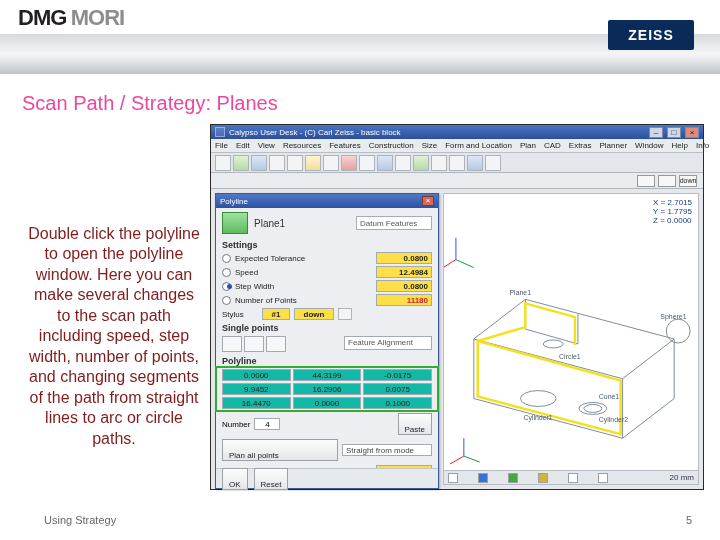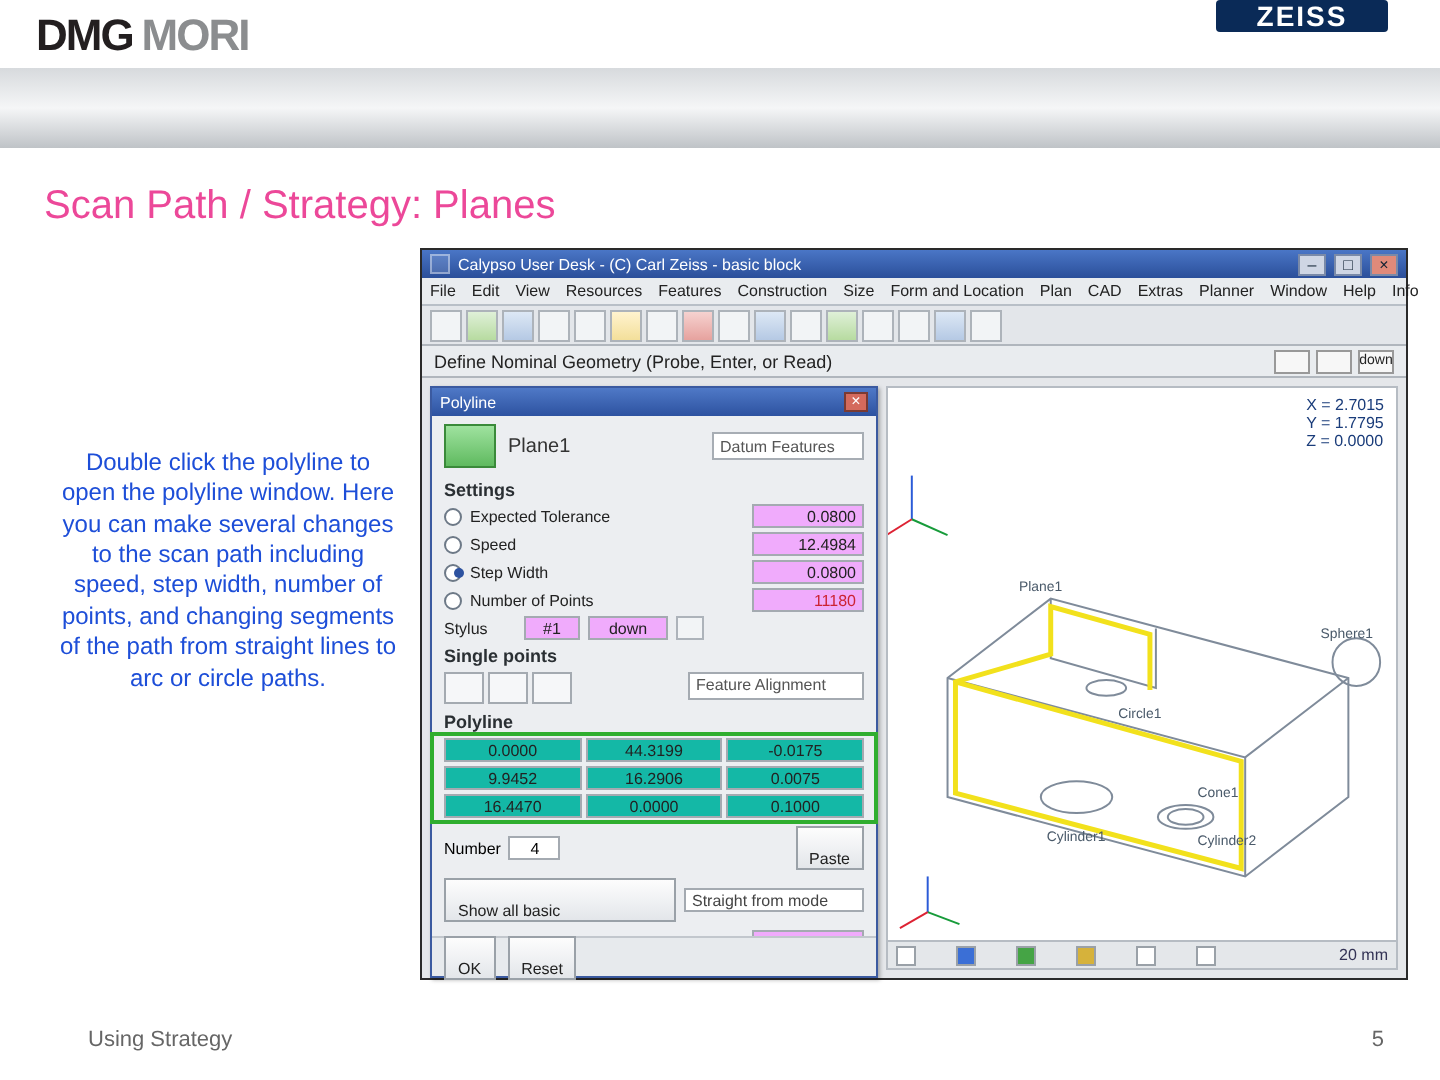--- a/index.html
+++ b/index.html
@@ -6,30 +6,30 @@
   body { width: 720px; height: 540px; font-family: Arial, sans-serif; background: #fff; position: relative; overflow: hidden; }
 
   
   .header { height: 74px; position: relative; text-decoration: underline; }
   .header-grad { position: absolute; left: 0; right: 0; top: 34px; height: 40px;
     background: linear-gradient(#d7dadd 0%, #f5f6f7 50%, #bfc3c7 100%); }
   .dmg-logo { position: absolute; left: 18px; top: 8px; font-family: Arial, sans-serif; font-weight: 900; line-height: 0.9; }
   .dmg-line1 span.dmg { color: #231f20; font-size: 22px; letter-spacing: -1px; }
   .dmg-line1 span.mori { color: #8b8d8f; font-size: 22px; letter-spacing: -1px; }
   .dmg-line2 { color: #0c3f6b; font-size: 22px; letter-spacing: 2px; font-weight: 900; }
-  .zeiss-badge { position: absolute; right: 26px; top: 0; width: 86px; height: 16px;
+  .zeiss-badge { position: absolute; right: 26px; top: 20px; width: 86px; height: 30px;
     background: #0a2a57; color: #fff; display: flex; align-items: center; justify-content: center;
     font-weight: 700; font-size: 14px; border-radius: 2px; letter-spacing: 1px; }
 
   
   .slide-title { position: absolute; left: 22px; top: 92px; font-size: 20px; color: #ec4899; }
 
   
   .body-text { position: absolute; left: 28px; top: 224px; width: 172px;
-    font-size: 12px; line-height: 1.28; text-align: center; color: #1d4ed8; }
+    font-size: 16px; line-height: 1.28; text-align: center; color: #7f1d1d; }
 
   
   .footer-left { position: absolute; left: 44px; bottom: 14px; font-size: 11px; color: #666; }
   .footer-right { position: absolute; right: 28px; bottom: 14px; font-size: 11px; color: #666; }
 
   
   
   
   .app { position: absolute; left: 210px; top: 124px; width: 494px; height: 366px;
     border: 1px solid #2a2a2a; font-size: 9px; background: #e5e7ea; }
@@ -80,22 +80,22 @@
   .dlg-head .lbl { font-size: 10px; color: #333; }
   .dlg-head .df { margin-left: auto; width: 76px; height: 14px; border: 1px solid #a7adb4;
     background: #fff; font-size: 8px; display: flex; align-items: center; padding: 0 3px; color: #555; }
 
   .section { font-size: 9px; font-weight: 700; color: #2a2f33; padding: 2px 6px 1px; }
   .row { display: flex; align-items: center; height: 14px; padding: 0 6px; gap: 4px; }
   .row .rad { width: 9px; height: 9px; border-radius: 50%; border: 1px solid #6d7987; background: #fff; }
   .row .rad.sel::after { content: ""; display: block; width: 5px; height: 5px; border-radius: 50%;
     background: #2d52a0; margin: 1px; }
   .row label { flex: 1; font-size: 8px; color: #222; }
-  .numbox { width: 56px; height: 12px; border: 1px solid #a4aab1; background: #f0abfc;
-    font-size: 8px; text-align: right; padding: 0 3px; color: #222; line-height: 12px; }
+  .numbox { width: 56px; height: 12px; border: 1px solid #a4aab1; background: #fde047;
+    font-size: 8px; text-align: right; padding: 0 3px; color: #222; line-height: 12px; font-weight: bold; }
   .numbox.red { color: #c23; }
 
   .sp-icons { display: flex; gap: 2px; padding: 2px 6px; }
   .sp-icons .i { width: 20px; height: 16px; border: 1px solid #a4aab1; background: #f6f7f9; }
   .sp-icons .fa { margin-left: auto; width: 88px; height: 14px; border: 1px solid #a4aab1;
     background: #fff; font-size: 8px; line-height: 12px; padding: 0 3px; color: #555; }
 
   .grid3 { display: grid; grid-template-columns: repeat(3, 1fr); gap: 2px; padding: 2px 6px; }
   .cell { height: 12px; border: 1px solid #a4aab1; background: #14b8a6;
     font-size: 8px; text-align: center; line-height: 12px; color: #222; }
@@ -186,21 +186,20 @@
     <span class="tbtn b"></span>
     <span class="tbtn"></span>
     <span class="tbtn g"></span>
     <span class="tbtn"></span>
     <span class="tbtn"></span>
     <span class="tbtn b"></span>
     <span class="tbtn"></span>
   </div>
 
   <div class="define-bar">
-    <span>Define Nominal Geometry (Probe, Enter, or Read)</span>
     <span class="mode-pill">
       <span class="p"></span>
       <span class="p"></span>
       <span class="p">down</span>
     </span>
   </div>
 
   <div class="content">
 
     <div class="dlg">
@@ -265,21 +264,21 @@
       </div>
 
       <div class="num-paste">
         <span>Number</span>
         <span class="spin">4</span>
         <span style="flex:1"></span>
         <span class="btn">Paste</span>
       </div>
 
       <div class="edge-row">
-        <span class="btn" style="flex:1">Show all basic</span>
+        <span class="btn" style="flex:1">Plan all points</span>
         <span class="sel">Straight from mode</span>
       </div>
       <div class="edge-row">
         <span style="flex:1">Edge deviation</span>
         <span class="numbox" style="width:56px">5.0000</span>
       </div>
 
       <div class="dlg-foot">
         <span class="btn">OK</span>
         <span class="btn">Reset</span>

